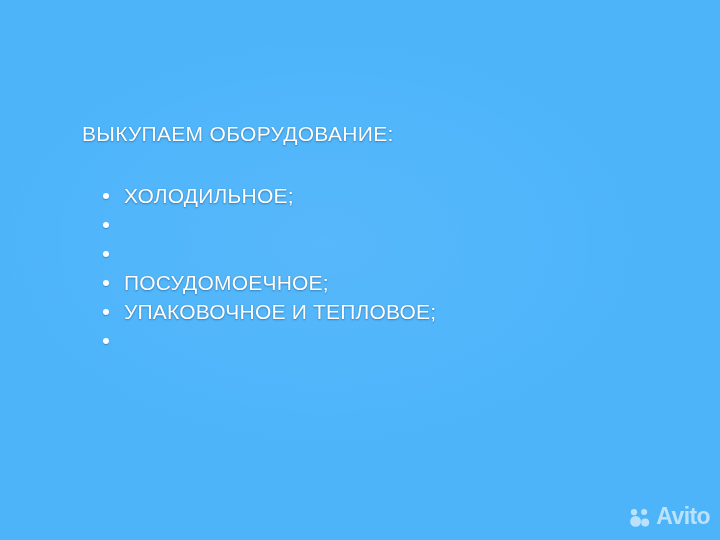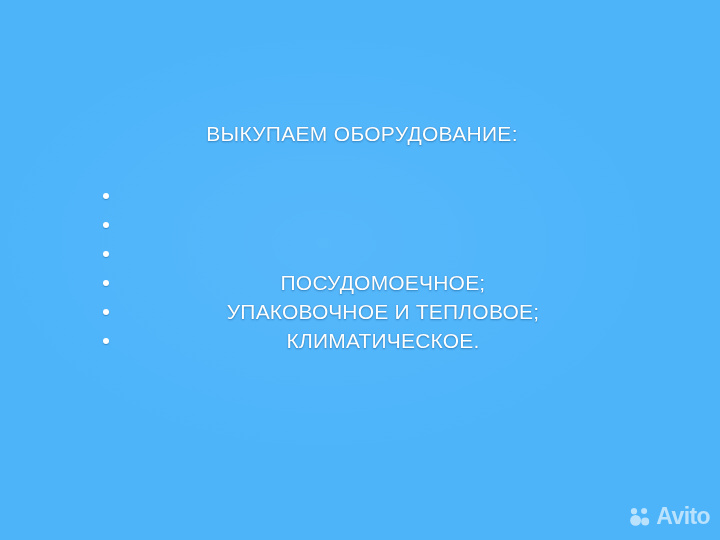--- a/index.html
+++ b/index.html
@@ -34,21 +34,20 @@
                 rgba(255,255,255,0.02) 45%,
                 rgba(255,255,255,0.0) 72%);
     pointer-events: none;
   }
 
   .content {
     position: absolute;
     left: 82px;
     top: 120px;
     width: 560px;
-    text-align: center;
   }
 
   .heading {
     color: #ffffff;
     font-size: 21px;
     font-weight: 400;
     letter-spacing: 0.3px;
     line-height: 28px;
     white-space: nowrap;
     text-shadow: 0 1px 2px rgba(0, 60, 110, 0.42),
@@ -87,21 +86,21 @@
     background: #ffffff;
     box-shadow: 0 1px 1px rgba(0, 60, 110, 0.35);
   }
 
   
   .watermark {
     position: absolute;
     right: 10px;
     bottom: 12px;
     display: flex;
-    align-items: center;
+    align-items: flex-end;
     gap: 4px;
     opacity: 0.62;
   }
   .watermark-mark {
     display: block;
     width: 22px;
     height: 20px;
   }
   .watermark-text {
     color: #ffffff;
@@ -116,38 +115,38 @@
 
 <div class="slide">
 
   <div class="content">
 
     <div class="heading">ВЫКУПАЕМ ОБОРУДОВАНИЕ:</div>
 
     <ul class="bullet-list">
       <li class="bullet-item">
         <span class="bullet-dot"></span>
+        <span>ХОЛОДИЛЬНОЕ;</span>
       </li>
       <li class="bullet-item">
         <span class="bullet-dot"></span>
       </li>
       <li class="bullet-item">
         <span class="bullet-dot"></span>
       </li>
       <li class="bullet-item">
         <span class="bullet-dot"></span>
         <span>ПОСУДОМОЕЧНОЕ;</span>
       </li>
       <li class="bullet-item">
         <span class="bullet-dot"></span>
         <span>УПАКОВОЧНОЕ И ТЕПЛОВОЕ;</span>
       </li>
       <li class="bullet-item">
         <span class="bullet-dot"></span>
-        <span>КЛИМАТИЧЕСКОЕ.</span>
       </li>
     </ul>
 
   </div>
 
   <div class="watermark">
     <svg class="watermark-mark" viewBox="0 0 22 20">
       <circle cx="5.6" cy="13.4" r="5.4" fill="#ffffff"></circle>
       <circle cx="15.2" cy="14.4" r="4.0" fill="#ffffff"></circle>
       <circle cx="4.0" cy="4.2" r="3.1" fill="#ffffff"></circle>

